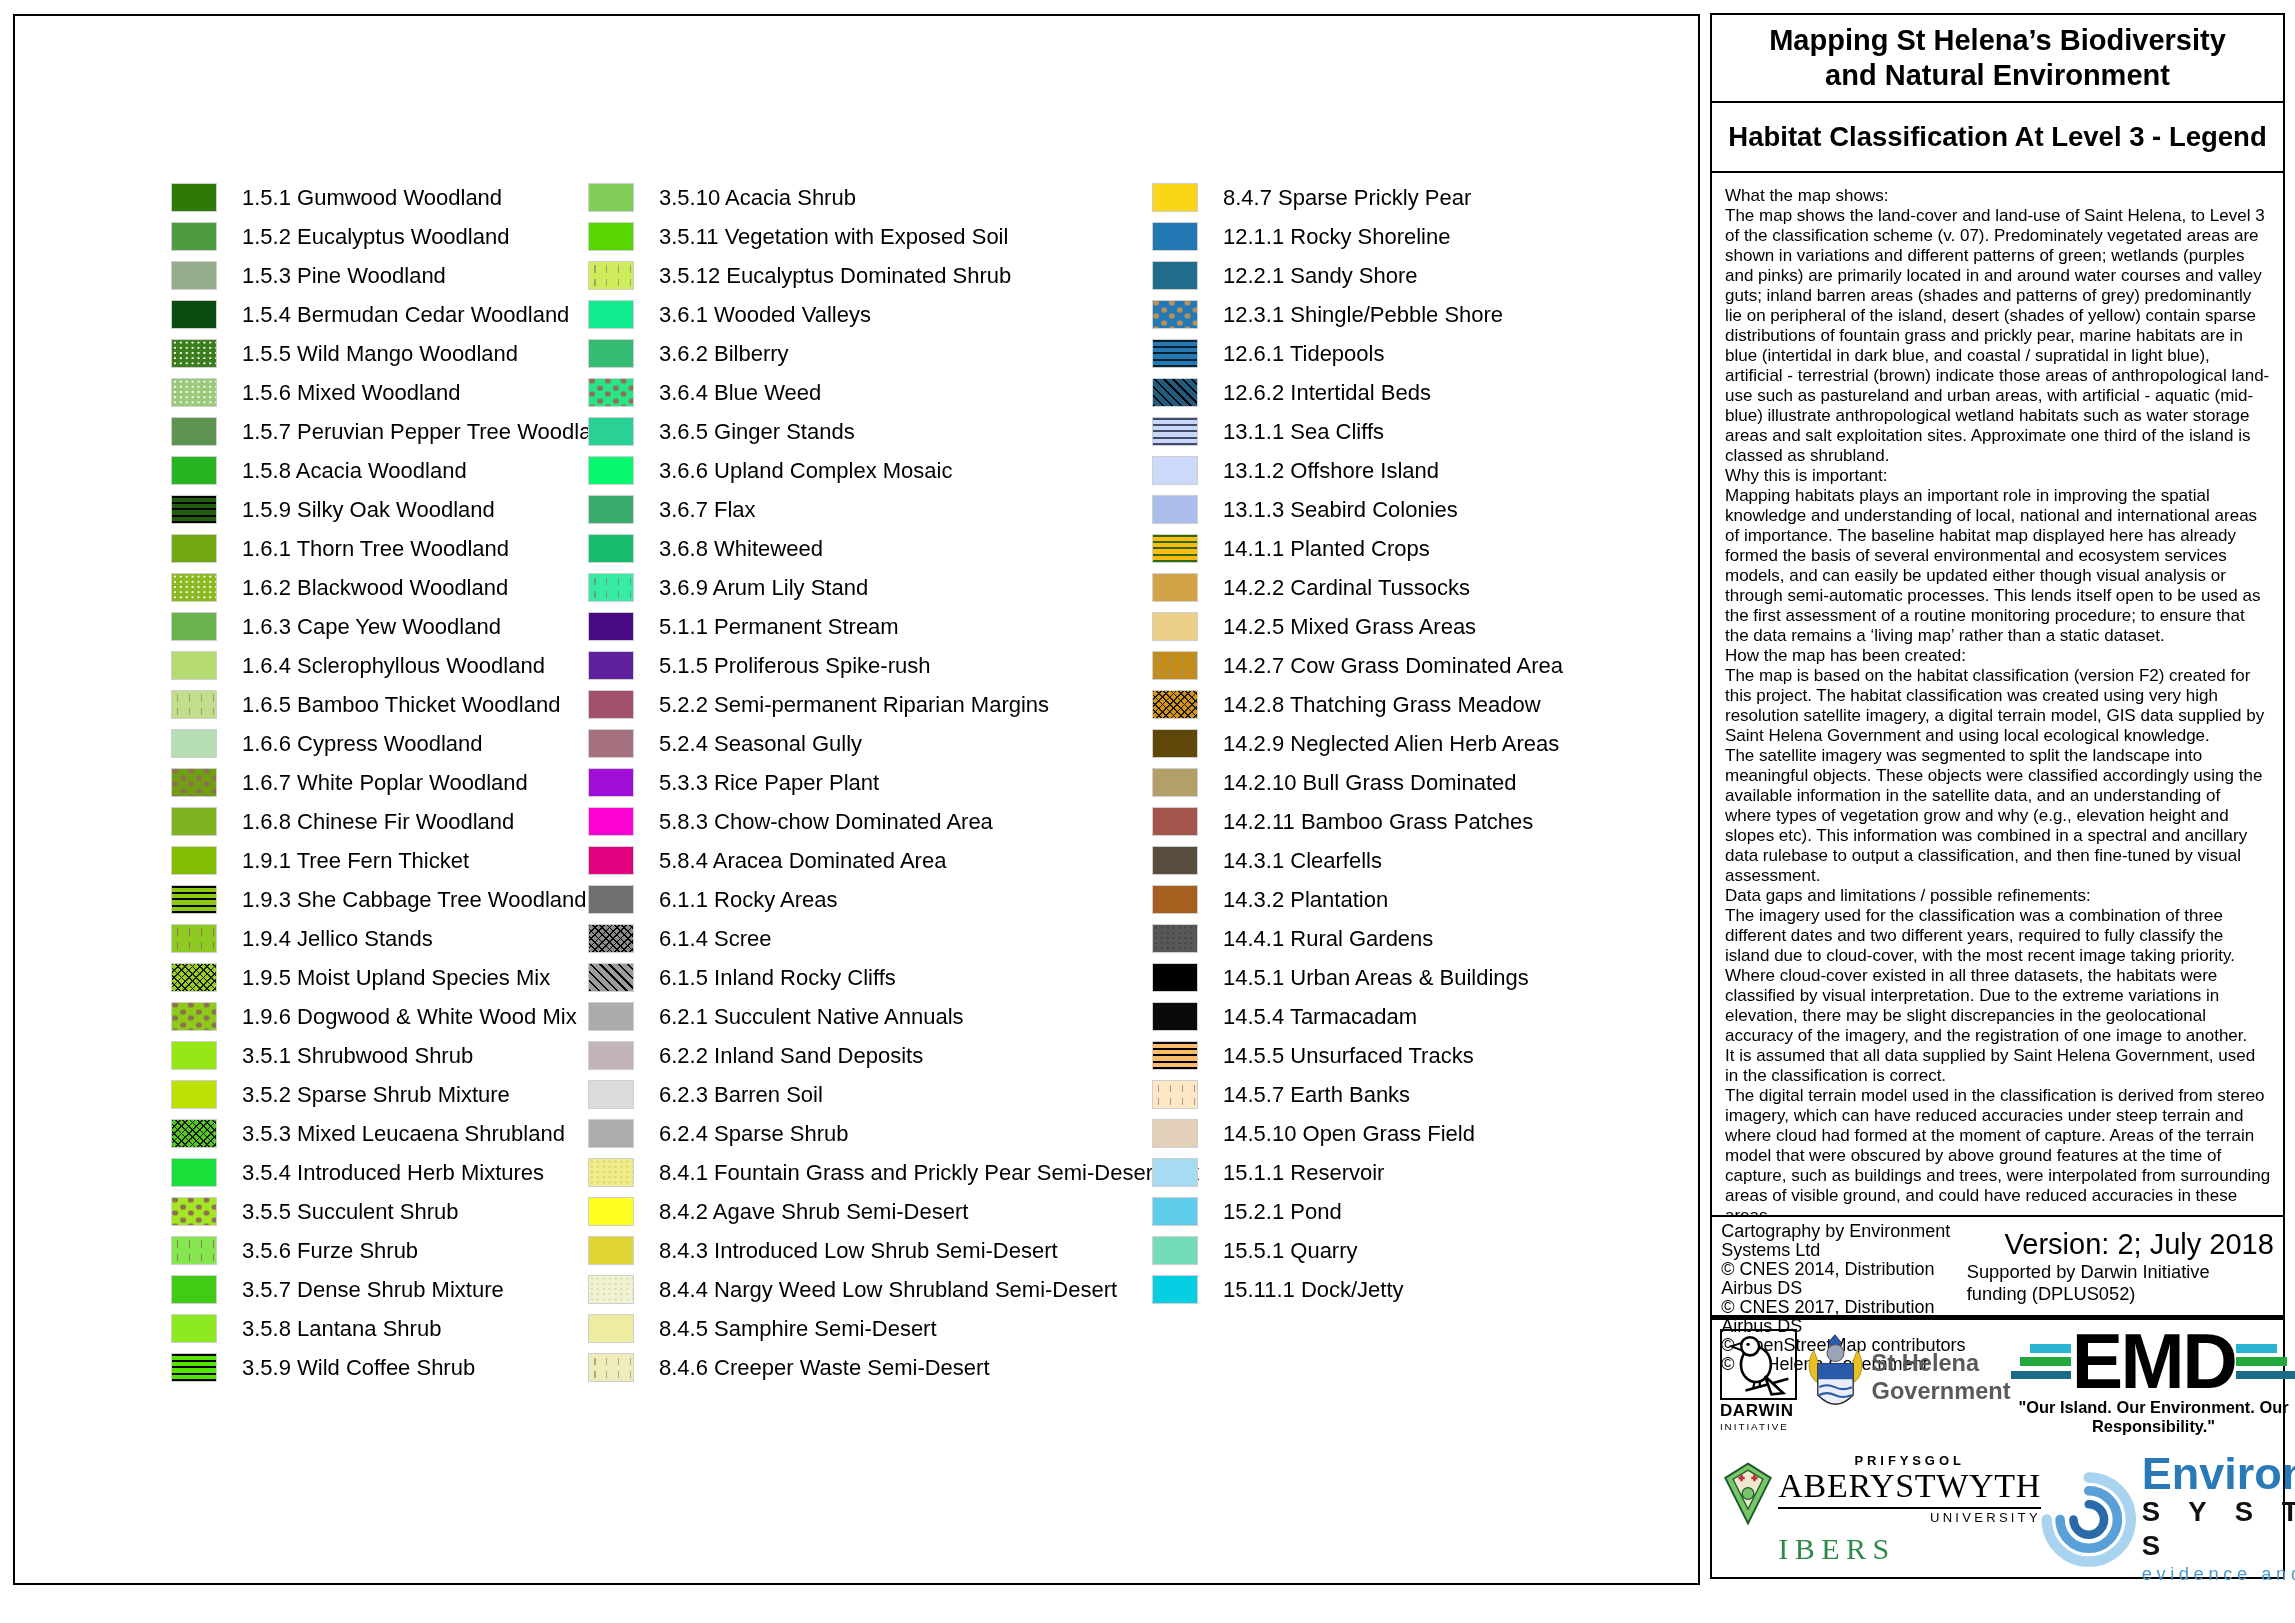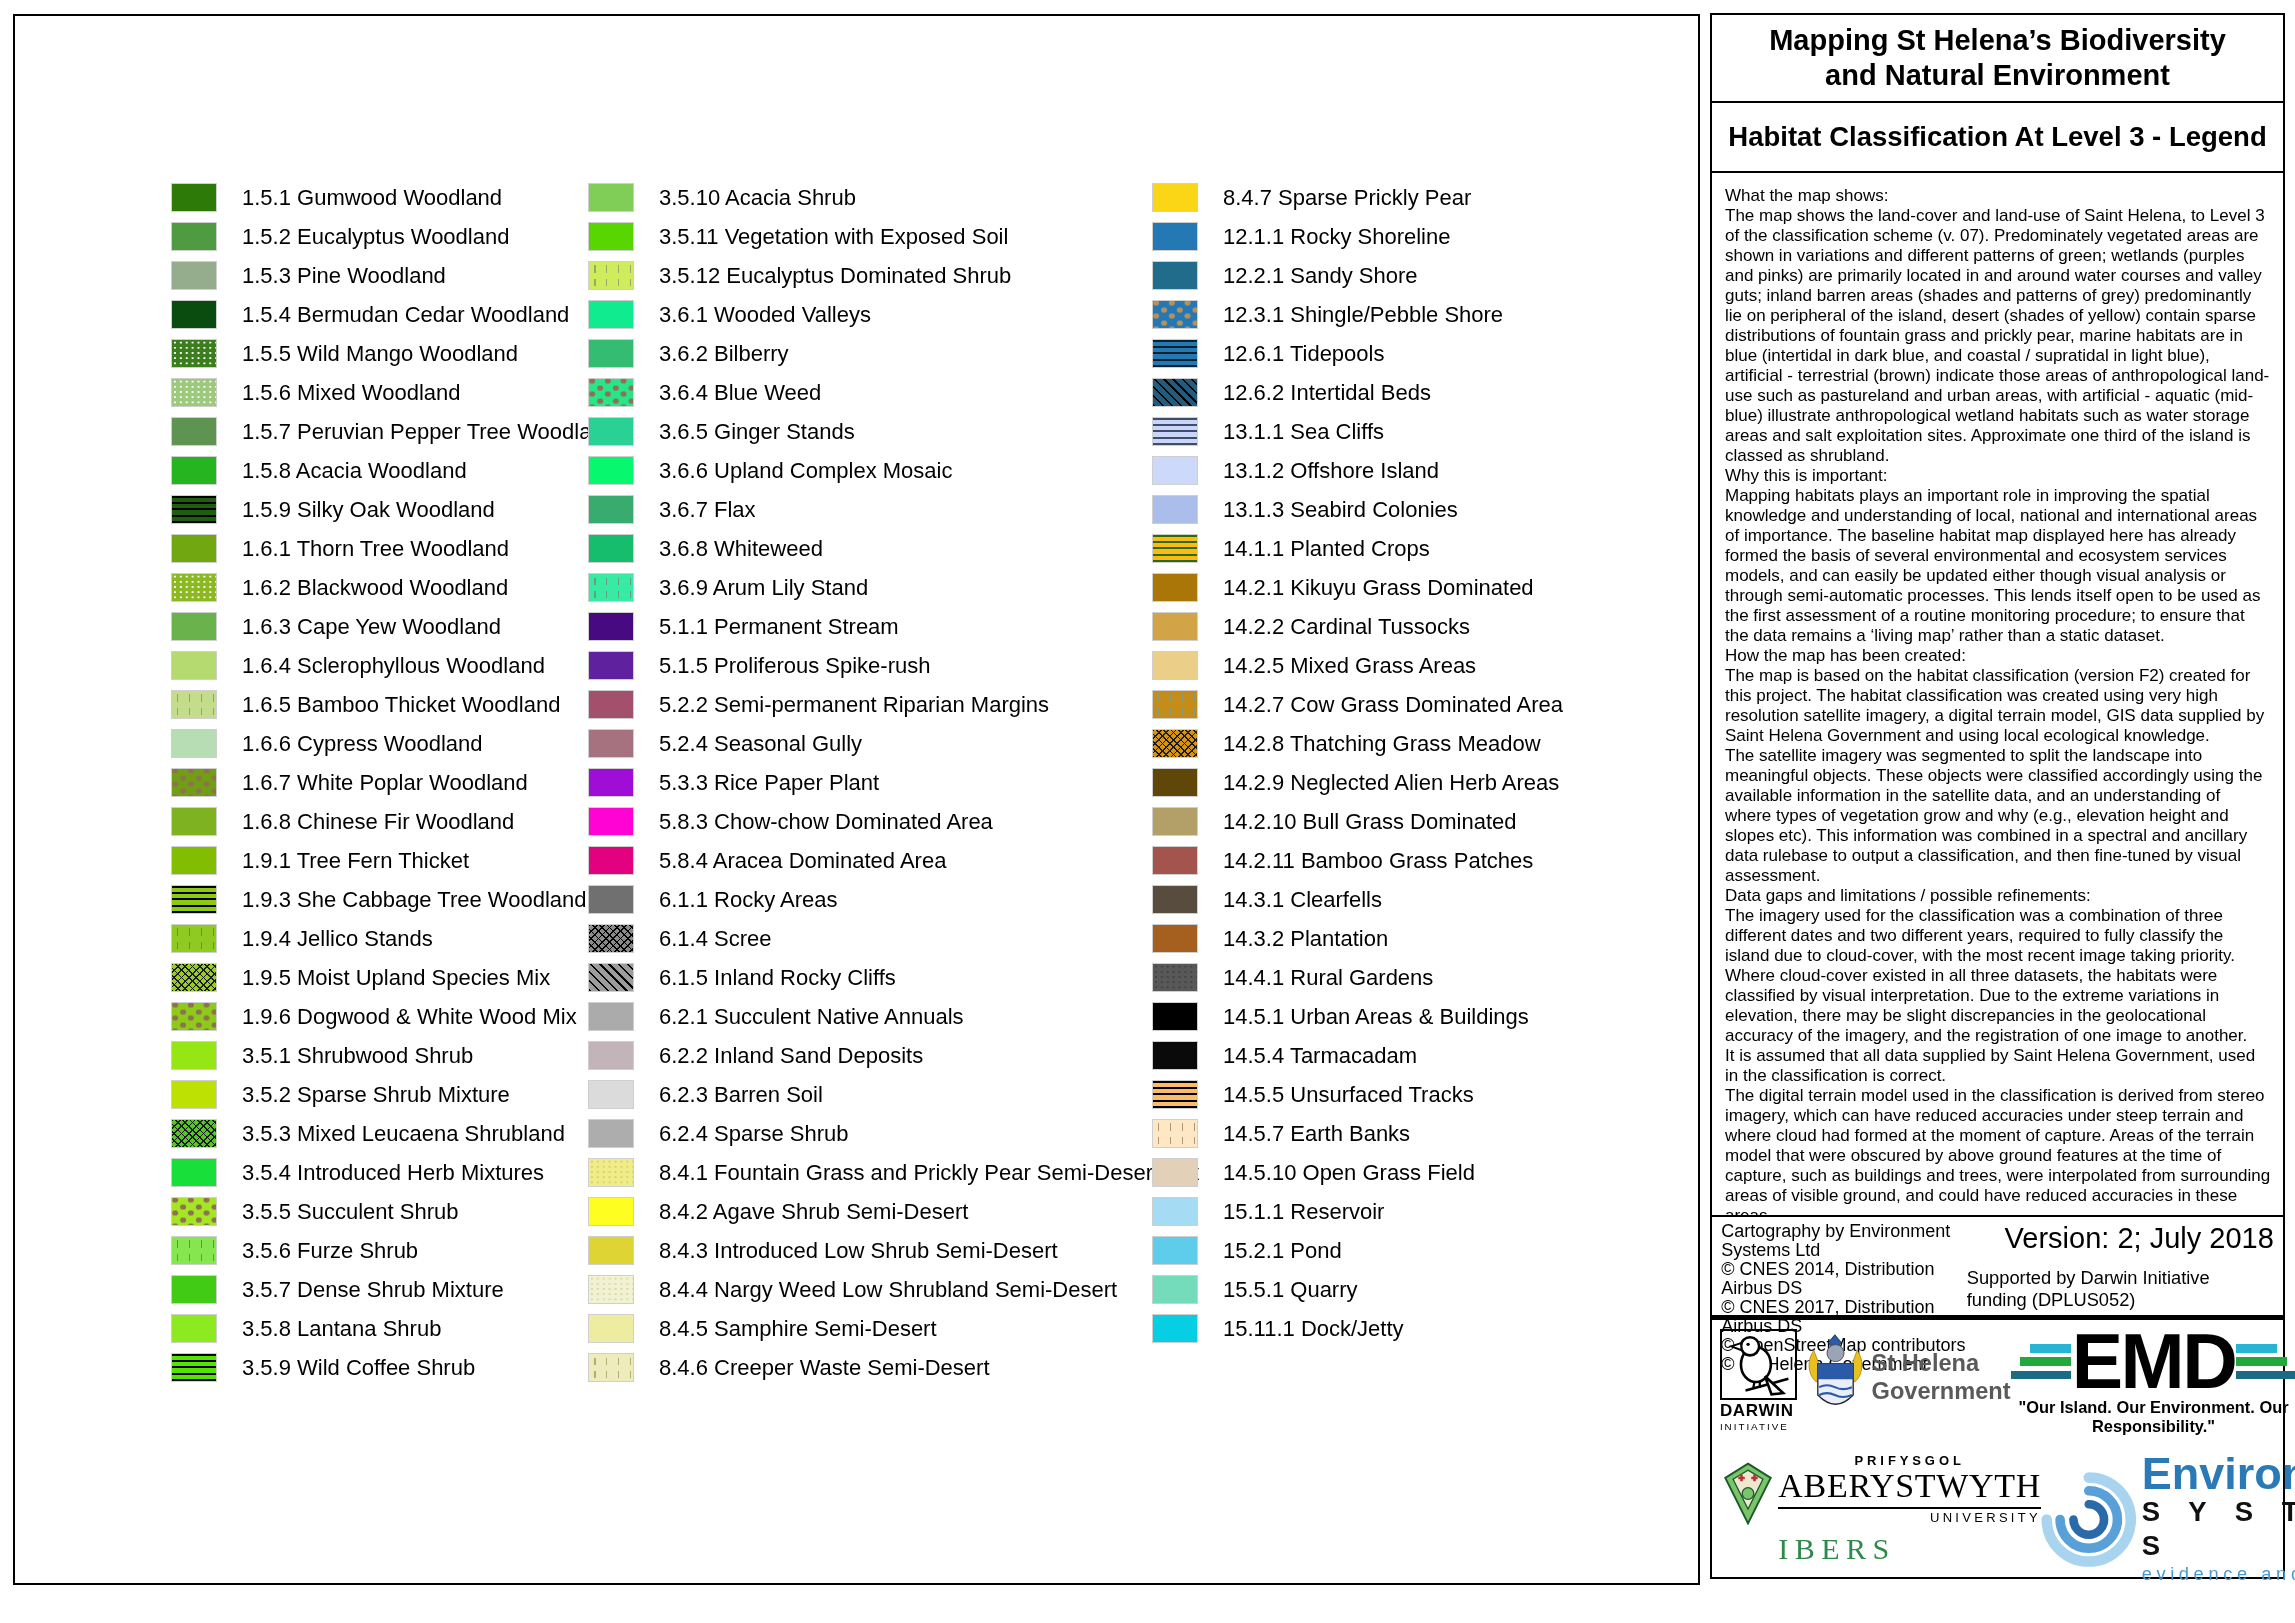--- a/index.html
+++ b/index.html
@@ -34,21 +34,21 @@
              text-align:center;font-size:29px;font-weight:bold;line-height:35px;padding:0 43px;}
   #subtitle-box{height:68px;border-bottom:2.6px solid #000;display:flex;align-items:center;justify-content:center;
              text-align:center;font-size:27.5px;font-weight:bold;}
   #desc-box{flex:1;padding:13px 11.8px 0 13px;overflow:hidden;}
   .dh{font-size:17px;line-height:20px;}
   .db{font-size:17px;line-height:20px;white-space:pre-line;}
   #attr-box{height:98px;border-bottom:5.2px solid #000;border-top:2.6px solid #000;display:flex;
             justify-content:space-between;padding:5.2px 9.2px 3.9px 9.2px;box-sizing:content-box;}
   #attr-box{height:89px;}
   #attr-left div{font-size:18px;line-height:19px;}
-  #attr-right{display:flex;flex-direction:column;justify-content:space-between;align-items:flex-end;}
+  #attr-right{display:flex;flex-direction:column;justify-content:center;align-items:flex-end;}
   #version{font-size:29px;}
   #support{font-size:18.3px;}
   
   #logos-box{height:257px;padding:9.2px 6.5px 0 7.9px;box-sizing:border-box;}
   .logo-row{display:flex;align-items:flex-start;}
   #darwin{width:88px;text-align:left;}
   #darwin .dbox{width:77px;height:71px;border:2.6px solid #000;box-sizing:border-box;display:flex;align-items:center;justify-content:center;}
   #darwin .l1{font-size:17px;font-weight:bold;letter-spacing:0.7px;margin-top:1px;}
   #darwin .l2{font-size:9.8px;letter-spacing:2px;}
   #sthelena{display:flex;align-items:center;margin-left:9.2px;margin-top:2.6px;}
@@ -371,24 +371,20 @@
         </div>
         <div class="lrow">
           <span class="sw" style="--bg: #abbeeb;"></span>
           <span class="lbl">13.1.3 Seabird Colonies</span>
         </div>
         <div class="lrow">
           <span class="sw p-hlines" style="--bg: #fdba12; --pc: #2e6b00;"></span>
           <span class="lbl">14.1.1 Planted Crops</span>
         </div>
         <div class="lrow">
-          <span class="sw" style="--bg: #a97607;"></span>
-          <span class="lbl">14.2.1 Kikuyu Grass Dominated</span>
-        </div>
-        <div class="lrow">
           <span class="sw" style="--bg: #d2a347;"></span>
           <span class="lbl">14.2.2 Cardinal Tussocks</span>
         </div>
         <div class="lrow">
           <span class="sw" style="--bg: #ebcf88;"></span>
           <span class="lbl">14.2.5 Mixed Grass Areas</span>
         </div>
         <div class="lrow">
           <span class="sw p-vdash" style="--bg: #c48c18; --pc: #8a9a7a;"></span>
           <span class="lbl">14.2.7 Cow Grass Dominated Area</span>

